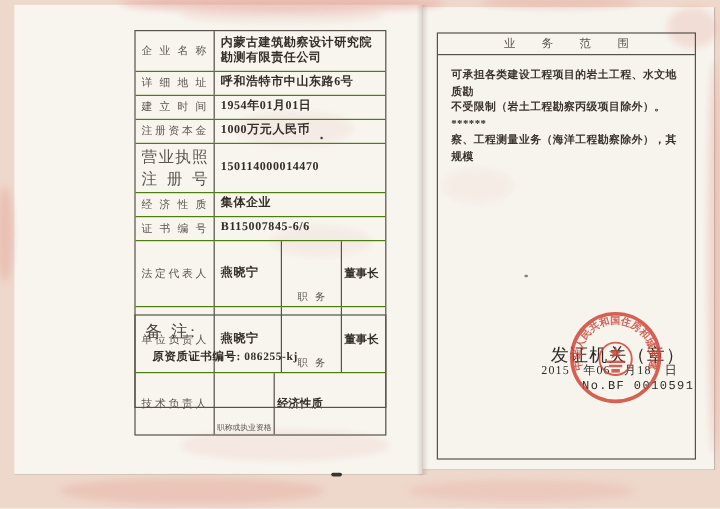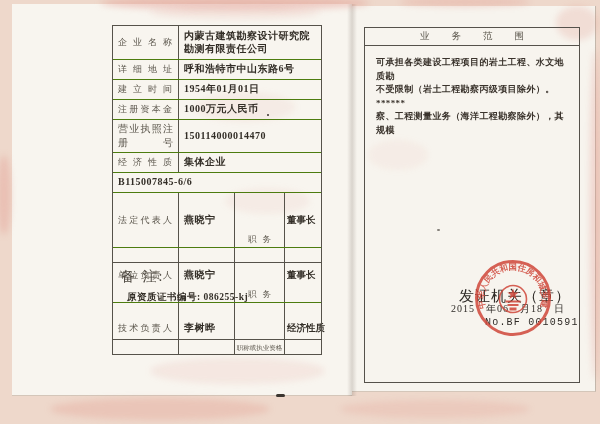--- a/index.html
+++ b/index.html
@@ -21,21 +21,21 @@
   
   #info-table { position:absolute; left:112px; top:25px; width:210px;
                 border:1px solid #56524a; background:transparent; }
   .trow { display:flex; border-bottom:1px solid #4d7c0f; }
   .trow:last-child { border-bottom:none; }
   .r-tall { min-height:34px; }
   .r-std  { min-height:20px; }
   .r-per  { min-height:19px; }
   .c-lbl { width:66px; border-right:1px solid #56524a; padding:2px 5px; display:flex; align-items:center; }
   .lbl-t { width:100%; font-size:9px; color:#5b564c; text-align:justify; text-align-last:justify; letter-spacing:1px; }
-  .lbl-t.sz7 { font-size:10px; letter-spacing:0; }
+  .lbl-t.sz7 { font-size:13px; letter-spacing:0; }
   .c-val { flex:1; padding:2px 5px; font-size:10px; font-weight:700; color:#332e27;
            display:flex; align-items:center; line-height:12.5px; letter-spacing:.5px; }
   .c-name { width:57px; border-right:1px solid #56524a; }
   .c-tlbl { width:50px; border-right:1px solid #56524a; padding:1px 2px;
             display:flex; align-items:center; justify-content:center; }
   .tlbl-t { font-size:8.5px; color:#5b564c; letter-spacing:6px; text-indent:6px; white-space:nowrap;margin-top:40px; }
   .tlbl-t.sz6 { font-size:6.5px; letter-spacing:0; text-indent:0; }
   .c-tval { width:36px; padding:2px 2px; font-size:9.5px; font-weight:600; color:#332e27;
             display:flex; align-items:center; white-space:nowrap; overflow:visible; }
 
@@ -124,20 +124,23 @@
     </div>
 
     <div class="trow r-std">
       <div class="c-lbl">
           <span class="lbl-t">经济性质</span>
         </div>
       <div class="c-val">集体企业</div>
     </div>
 
     <div class="trow r-std">
+      <div class="c-lbl">
+          <span class="lbl-t">证书编号</span>
+        </div>
       <div class="c-val">B115007845-6/6</div>
     </div>
 
 
     <div class="trow r-per">
       <div class="c-lbl">
           <span class="lbl-t">法定代表人</span>
         </div>
       <div class="c-val c-name">燕晓宁</div>
       <div class="c-tlbl">
@@ -154,21 +157,20 @@
       <div class="c-tlbl">
           <span class="tlbl-t">职务</span>
         </div>
       <div class="c-tval">董事长</div>
     </div>
 
     <div class="trow r-per">
       <div class="c-lbl">
           <span class="lbl-t">技术负责人</span>
         </div>
-      <div class="c-val c-name">李树晔</div>
       <div class="c-tlbl">
           <span class="tlbl-t sz6">职称或执业资格</span>
         </div>
       <div class="c-tval">经济性质</div>
     </div>
 
   </div>
 
   <div id="remarks">
     <div class="rem-lbl">备 注:</div>

